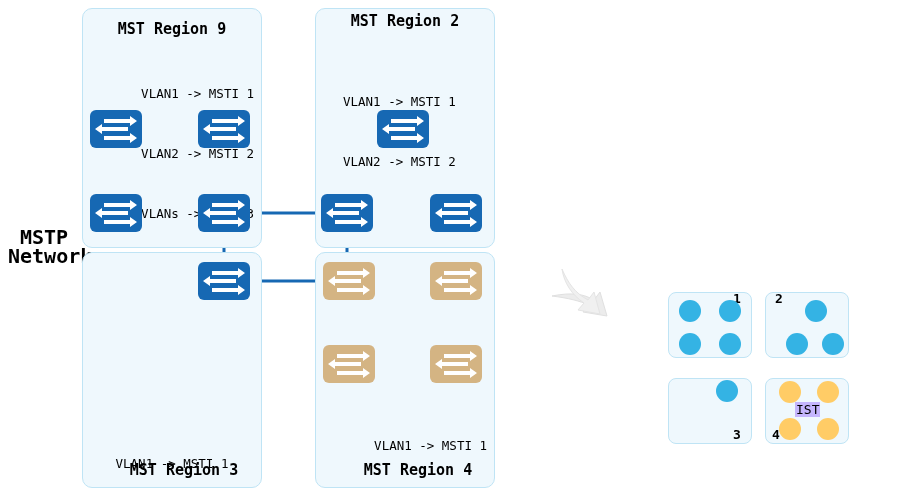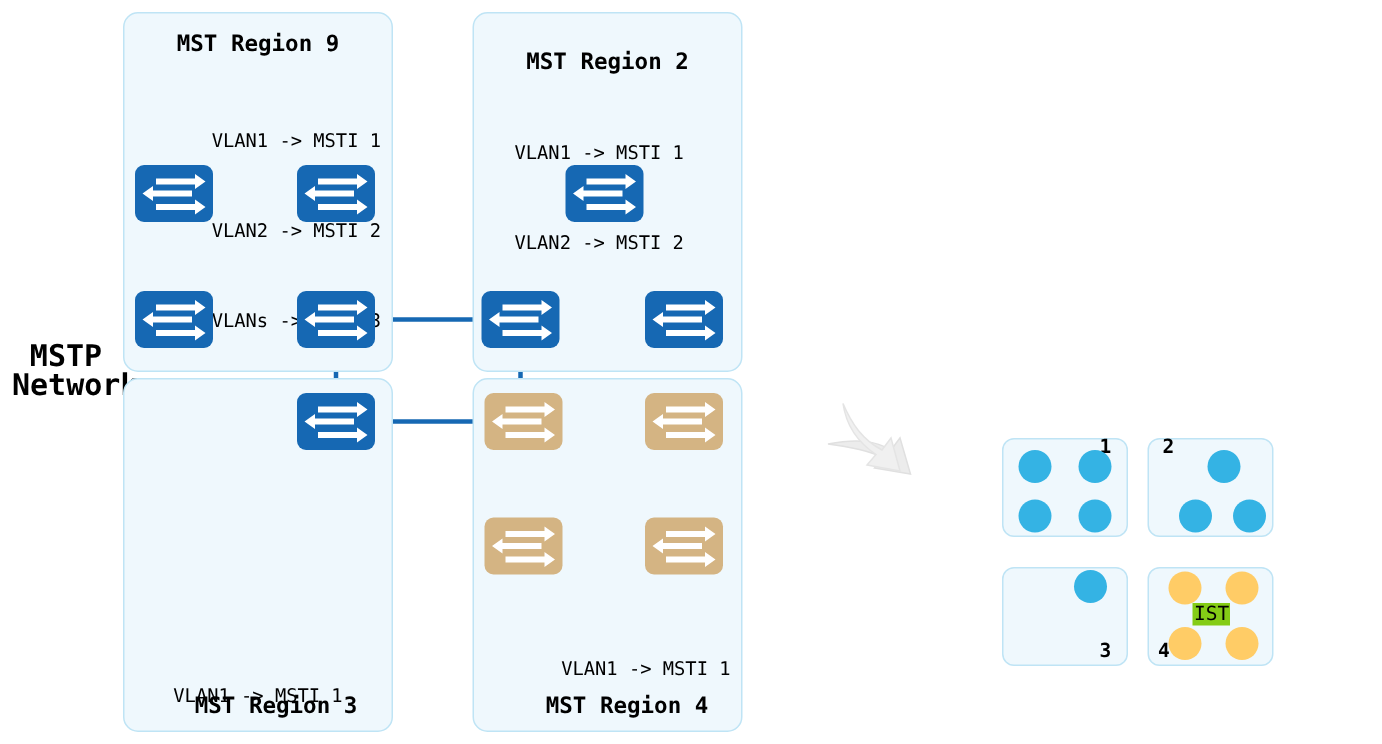--- a/index.html
+++ b/index.html
@@ -96,21 +96,21 @@
     border-radius: 50%;
     box-sizing: border-box;
   }
   .mini-node.blue   { background: #34b3e4; }
   .mini-node.orange { background: #ffcc66; }
   .ist-label {
     position: absolute;
     font-family: "DejaVu Sans Mono", monospace;
     font-size: 13px;
     color: #000000;
-    background: #84cc16;
+    background: #c4b5fd;
     padding: 0 1px;
   }
 </style>
 </head>
 <body>
 
 <div id="stage">
 
   <svg id="svg-layer" viewBox="0 0 921 496" xmlns="http://www.w3.org/2000/svg">
 
@@ -208,21 +208,21 @@
     <svg viewBox="0 0 52 38" xmlns="http://www.w3.org/2000/svg">
       <g fill="#ffffff">
         <path d="M14 9 L40 9 L40 6 L47 11 L40 16 L40 13 L14 13 Z"></path>
         <path d="M38 17 L12 17 L12 14 L5 19 L12 24 L12 21 L38 21 Z"></path>
         <path d="M14 26 L40 26 L40 23 L47 28 L40 33 L40 30 L14 30 Z"></path>
       </g>
     </svg>
   </div>
 
   <div class="region-box" style="left:315px; top:8px; width:180px; height:240px;"></div>
-  <div class="region-title" style="left:315px; top:32px; width:180px;">MST Region 2</div>
+  <div class="region-title" style="left:315px; top:12px; width:180px;">MST Region 2</div>
   <div class="vlan-block vlan-left" style="left:315px; top:52px; width:180px; padding-left:28px; box-sizing:border-box;">
     <div>VLAN1 -&gt; MSTI 1</div>
     <div>VLAN2 -&gt; MSTI 2</div>
   </div>
 
   <div class="switch blue" style="left:377px; top:110px;">
     <svg viewBox="0 0 52 38" xmlns="http://www.w3.org/2000/svg">
       <g fill="#ffffff">
         <path d="M14 9 L40 9 L40 6 L47 11 L40 16 L40 13 L14 13 Z"></path>
         <path d="M38 17 L12 17 L12 14 L5 19 L12 24 L12 21 L38 21 Z"></path>

